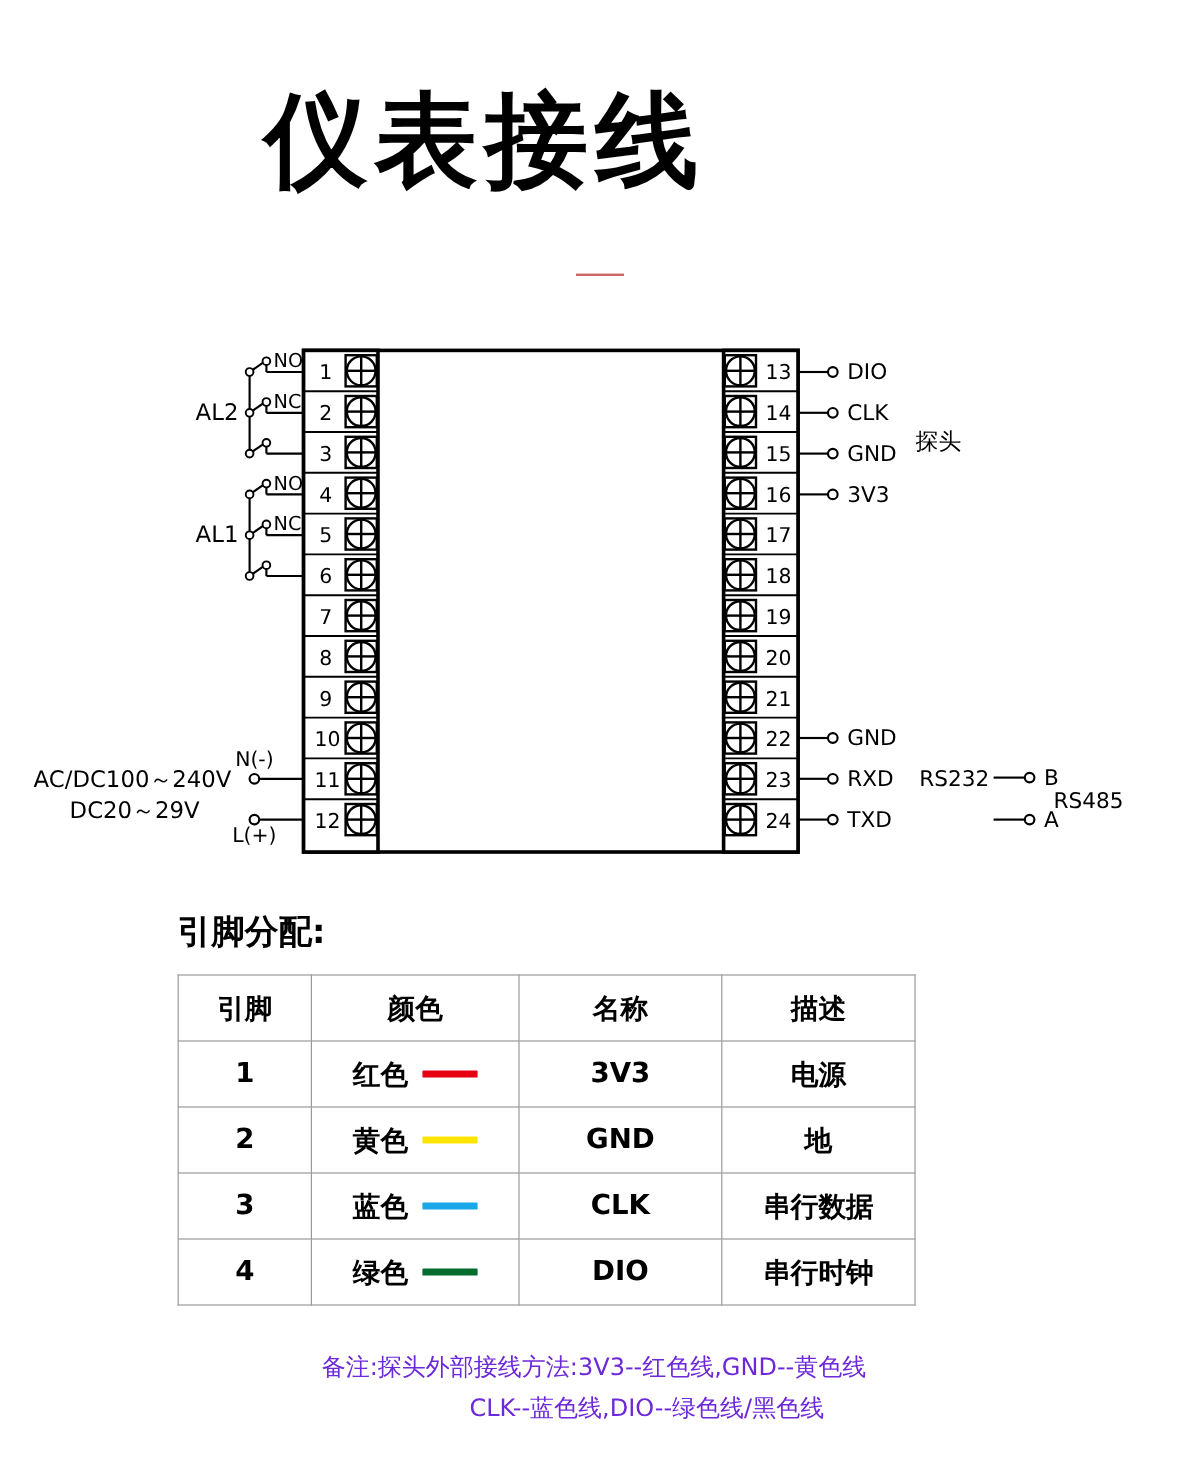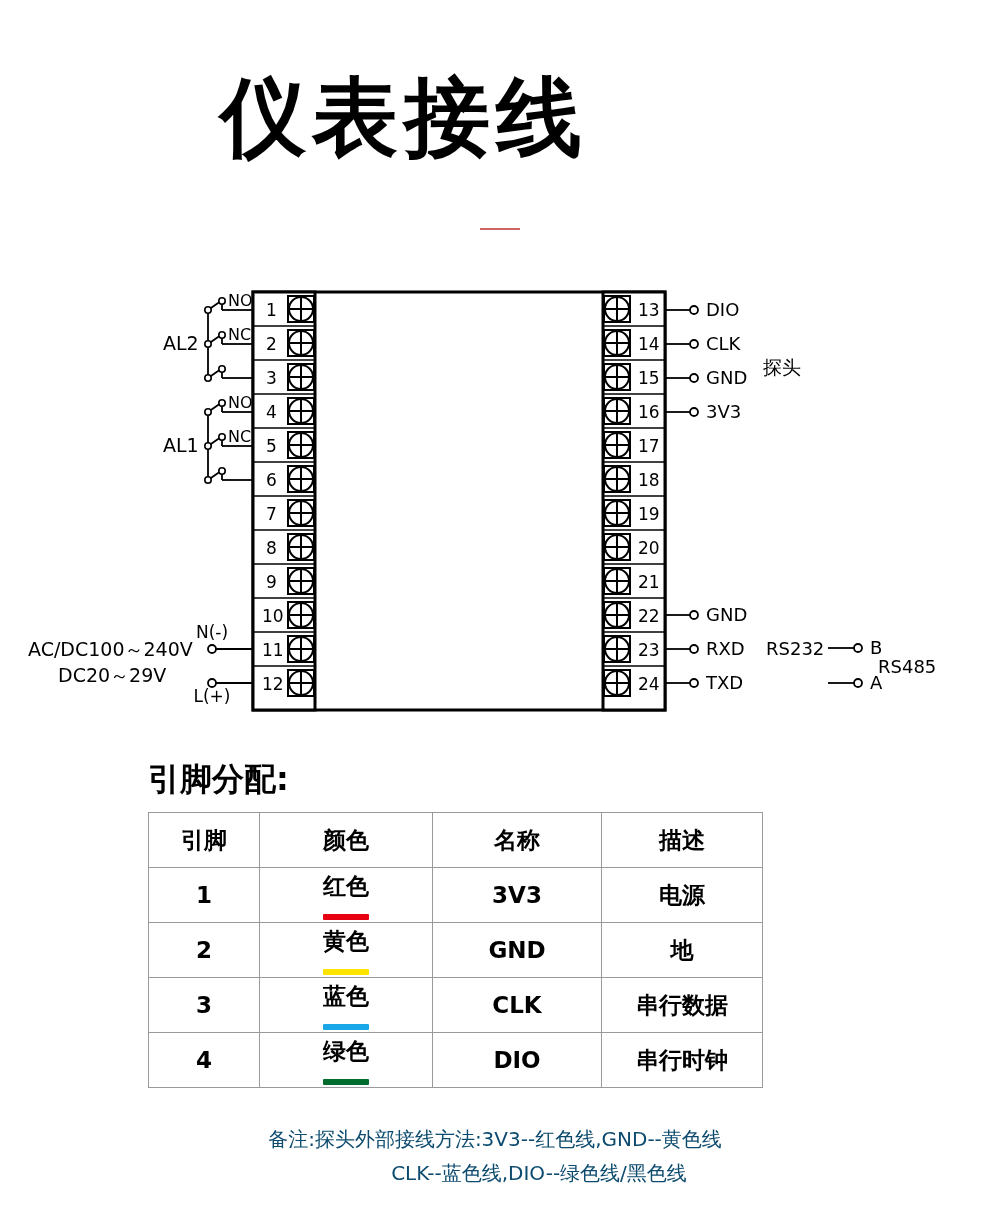--- a/index.html
+++ b/index.html
@@ -11,42 +11,42 @@
   .title{
     position:absolute;top:60px;left:0;width:808px;text-align:center;
     font-size:86px;font-weight:bold;letter-spacing:6px;color:#000;
     font-family:"DejaVu Sans","Liberation Sans",sans-serif;
   }
   .title-rule{
     position:absolute;top:228px;left:480px;width:40px;height:2px;background:#c66;
   }
   #diagram{position:absolute;top:270px;left:0;}
   .sect-title{
-    position:absolute;left:148px;top:758px;font-size:32px;font-weight:bold;color:#000;
+    position:absolute;left:148px;top:758px;font-size:28px;font-weight:bold;color:#000;
   }
   table.pinout{
     position:absolute;left:148px;top:812px;border-collapse:collapse;
   }
   table.pinout td,table.pinout th{
     border:1px solid #9a9a9a;
     height:54px;
     text-align:center;vertical-align:middle;
     font-size:23px;font-weight:bold;color:#000;
     padding:0;
   }
   table.pinout th{font-weight:bold;}
   .c-pin{width:110px;}
   .c-color{width:172px;}
   .c-name{width:168px;}
   .c-desc{width:160px;}
-  .colorcell{display:flex;align-items:center;justify-content:center;gap:12px;flex-direction:column;}
+  .colorcell{display:flex;align-items:center;justify-content:center;gap:12px;}
   .swatch{display:inline-block;width:46px;height:6px;border-radius:1px;}
   .notes{
     position:absolute;left:0;top:1122px;width:990px;text-align:center;
-    font-size:20px;line-height:34px;color:#0c4a6e;
+    font-size:20px;line-height:34px;color:#6d28d9;
   }
   .notes div{white-space:nowrap;}
   .note2{padding-left:88px;}
   text{font-family:"DejaVu Sans","Liberation Sans",sans-serif;}
 </style>
 </head>
 <body>
 
 <div class="title">仪表接线</div>
 <div class="title-rule"></div>

